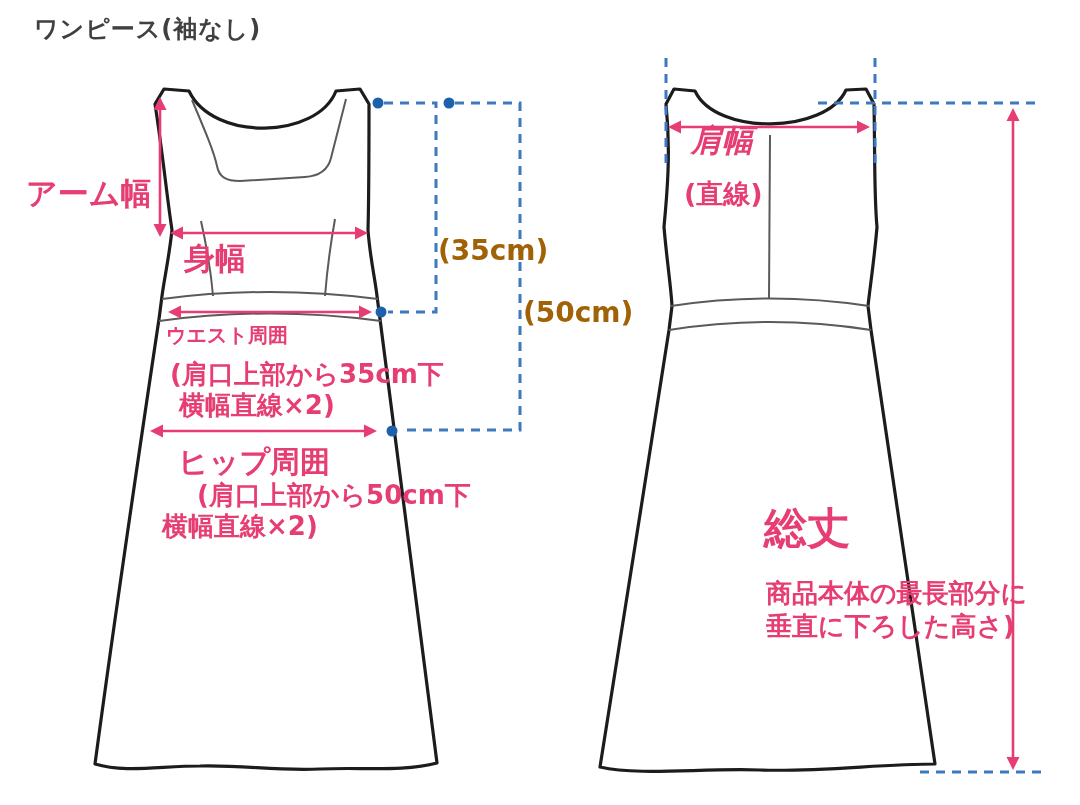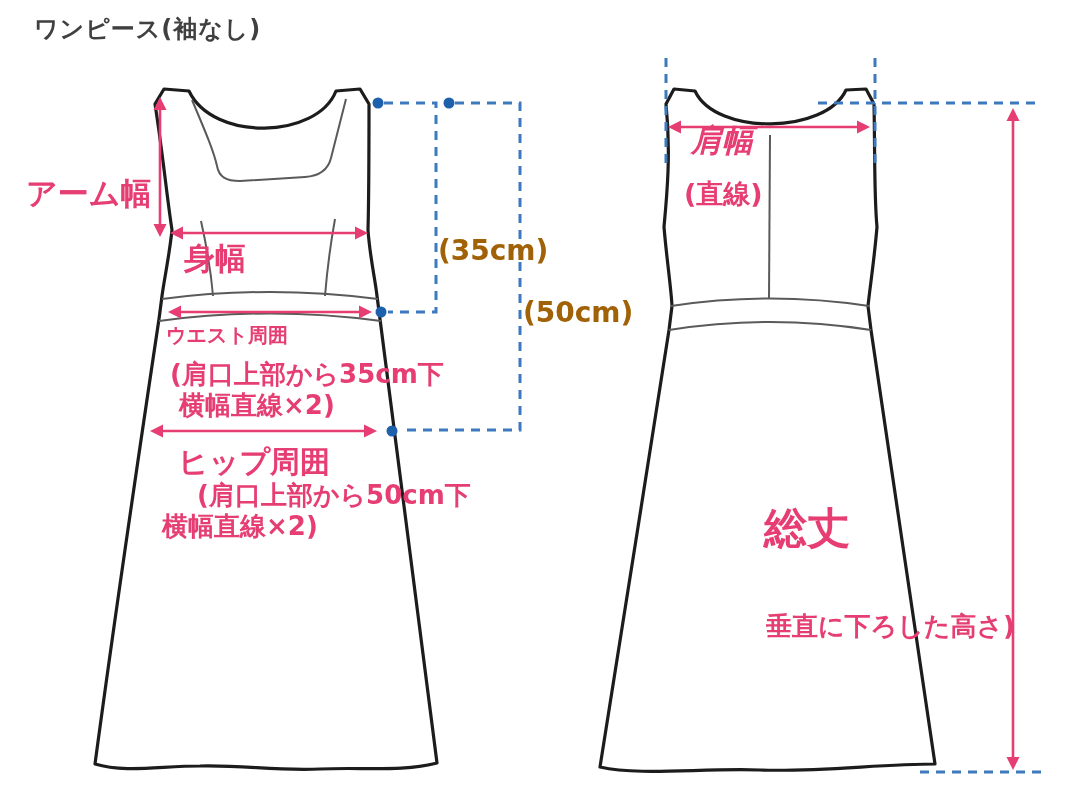--- a/index.html
+++ b/index.html
@@ -169,15 +169,16 @@
   <div class="txt pink-md" style="left:179px; top:391px;">横幅直線×2)</div>
   <div class="txt pink-lg" style="left:158px; top:445px; font-size:30px;margin-left:20px;">ヒップ周囲</div>
   <div class="txt pink-md" style="left:153px; top:481px;margin-left:44px;">(肩口上部から50cm下</div>
   <div class="txt pink-md" style="left:162px; top:512px;">横幅直線×2)</div>
   <div class="txt blue-lbl" style="left:438px; top:236px;">(35cm)</div>
   <div class="txt blue-lbl" style="left:523px; top:298px;">(50cm)</div>
 
   <div class="txt pink-lg" style="left:691px; top:123px;font-style:italic;">肩幅</div>
   <div class="txt pink-md" style="left:684px; top:179px; font-size:27px;">(直線)</div>
   <div class="txt pink-lg" style="left:764px; top:505px; font-size:43px;">総丈</div>
+  <div class="txt pink-md" style="left:766px; top:579px;">商品本体の最長部分に</div>
   <div class="txt pink-md" style="left:766px; top:612px;">垂直に下ろした高さ)</div>
 
 </div>
 
 </body></html>

